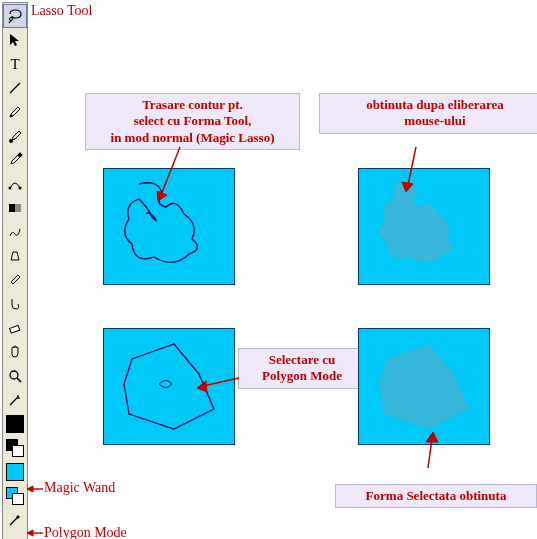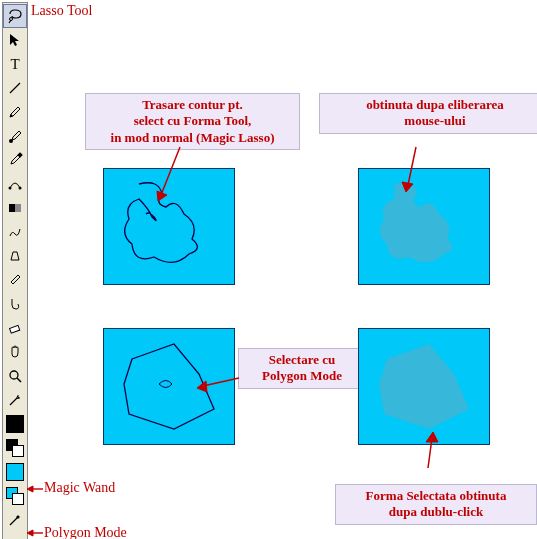--- a/index.html
+++ b/index.html
@@ -267,21 +267,20 @@
   <div>mouse-ului</div>
 </div>
 
 <div class="callout" style="left:238px; top:348px; width:98px;">
   <div>Selectare cu</div>
   <div>Polygon Mode</div>
 </div>
 
 <div class="callout" style="left:335px; top:467px; width:172px;margin-top:17px;">
   <div>Forma Selectata obtinuta</div>
-  <div>dupa dublu-click</div>
 </div>
 
 <div class="thumb" style="left:103px; top:168px;">
   <svg viewBox="0 0 130 115">
     <path d="M35 15 Q55 10 58 25 Q50 35 62 38 Q72 28 80 45 Q95 55 88 70 Q100 80 85 85 Q70 100 50 88 Q30 95 28 75 Q15 65 25 50 Q20 35 35 30 Q45 40 48 48 Q55 55 50 48 Q45 42 42 45" fill="none" stroke="#00004a" stroke-width="1.3"></path>
   </svg>
 </div>
 
 <div class="thumb" style="left:358px; top:168px;">
   <svg viewBox="0 0 130 115">

